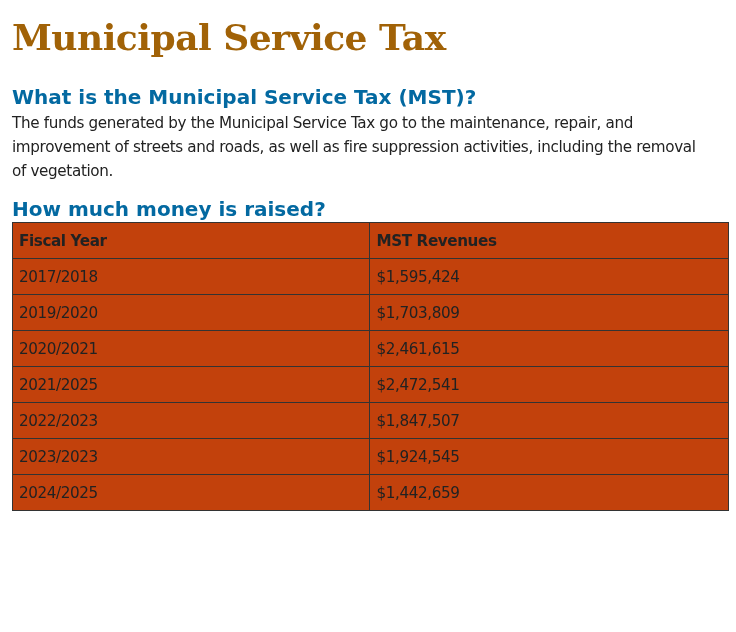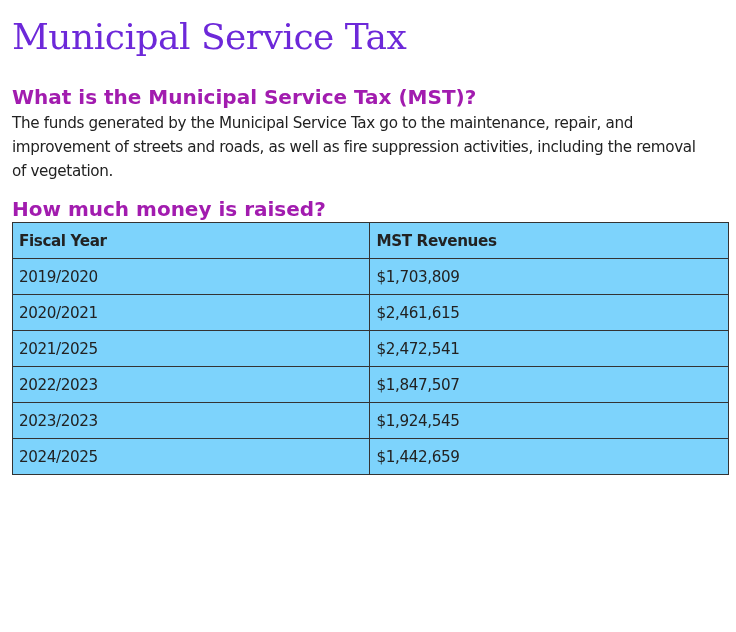--- a/index.html
+++ b/index.html
@@ -11,33 +11,33 @@
       width: 736px;
       height: 632px;
       overflow: hidden;
       position: relative;
     }
     .page {
       padding: 0 8px 0 12px;
     }
     h1.page-title {
       font-family: "DejaVu Serif", serif;
-      font-weight: normal;
+      font-weight: bold;
       font-size: 36px;
-      color: #6d28d9;
+      color: #a16207;
       margin: 0;
       padding-top: 15px;
       line-height: 44px;
       letter-spacing: -0.5px;
     }
     h2.section-heading {
       font-family: "DejaVu Sans", sans-serif;
       font-weight: bold;
       font-size: 20px;
-      color: #a21caf;
+      color: #0369a1;
       margin: 0;
       line-height: 24px;
     }
     h2.q1 { margin-top: 26px; }
     h2.q2 { margin-top: 14px; }
     p.body-text {
       font-family: "DejaVu Sans", sans-serif;
       font-size: 15.2px;
       color: #222222;
       margin: 2px 0 0 0;
@@ -50,21 +50,21 @@
       width: 717px;
       margin-top: 1px;
       font-family: "DejaVu Sans", sans-serif;
       font-size: 15.2px;
       color: #222222;
       letter-spacing: -0.4px;
     }
     table.revenue-table th,
     table.revenue-table td {
       border: 1px solid #333333;
-      background: #7dd3fc;
+      background: #c2410c;
       height: 35px;
       padding: 0 6px;
       text-align: left;
       vertical-align: middle;
     }
     table.revenue-table th {
       font-weight: bold;
     }
     table.revenue-table col.c1 { width: 358px; }
     table.revenue-table col.c2 { width: 359px; }
@@ -86,20 +86,24 @@
         <col class="c2">
       </colgroup>
     <thead>
       <tr>
         <th>Fiscal Year</th>
         <th>MST Revenues</th>
       </tr>
     </thead>
     <tbody>
       <tr>
+        <td>2017/2018</td>
+        <td>$1,595,424</td>
+      </tr>
+      <tr>
         <td>2019/2020</td>
         <td>$1,703,809</td>
       </tr>
       <tr>
         <td>2020/2021</td>
         <td>$2,461,615</td>
       </tr>
       <tr>
         <td>2021/2025</td>
         <td>$2,472,541</td>

